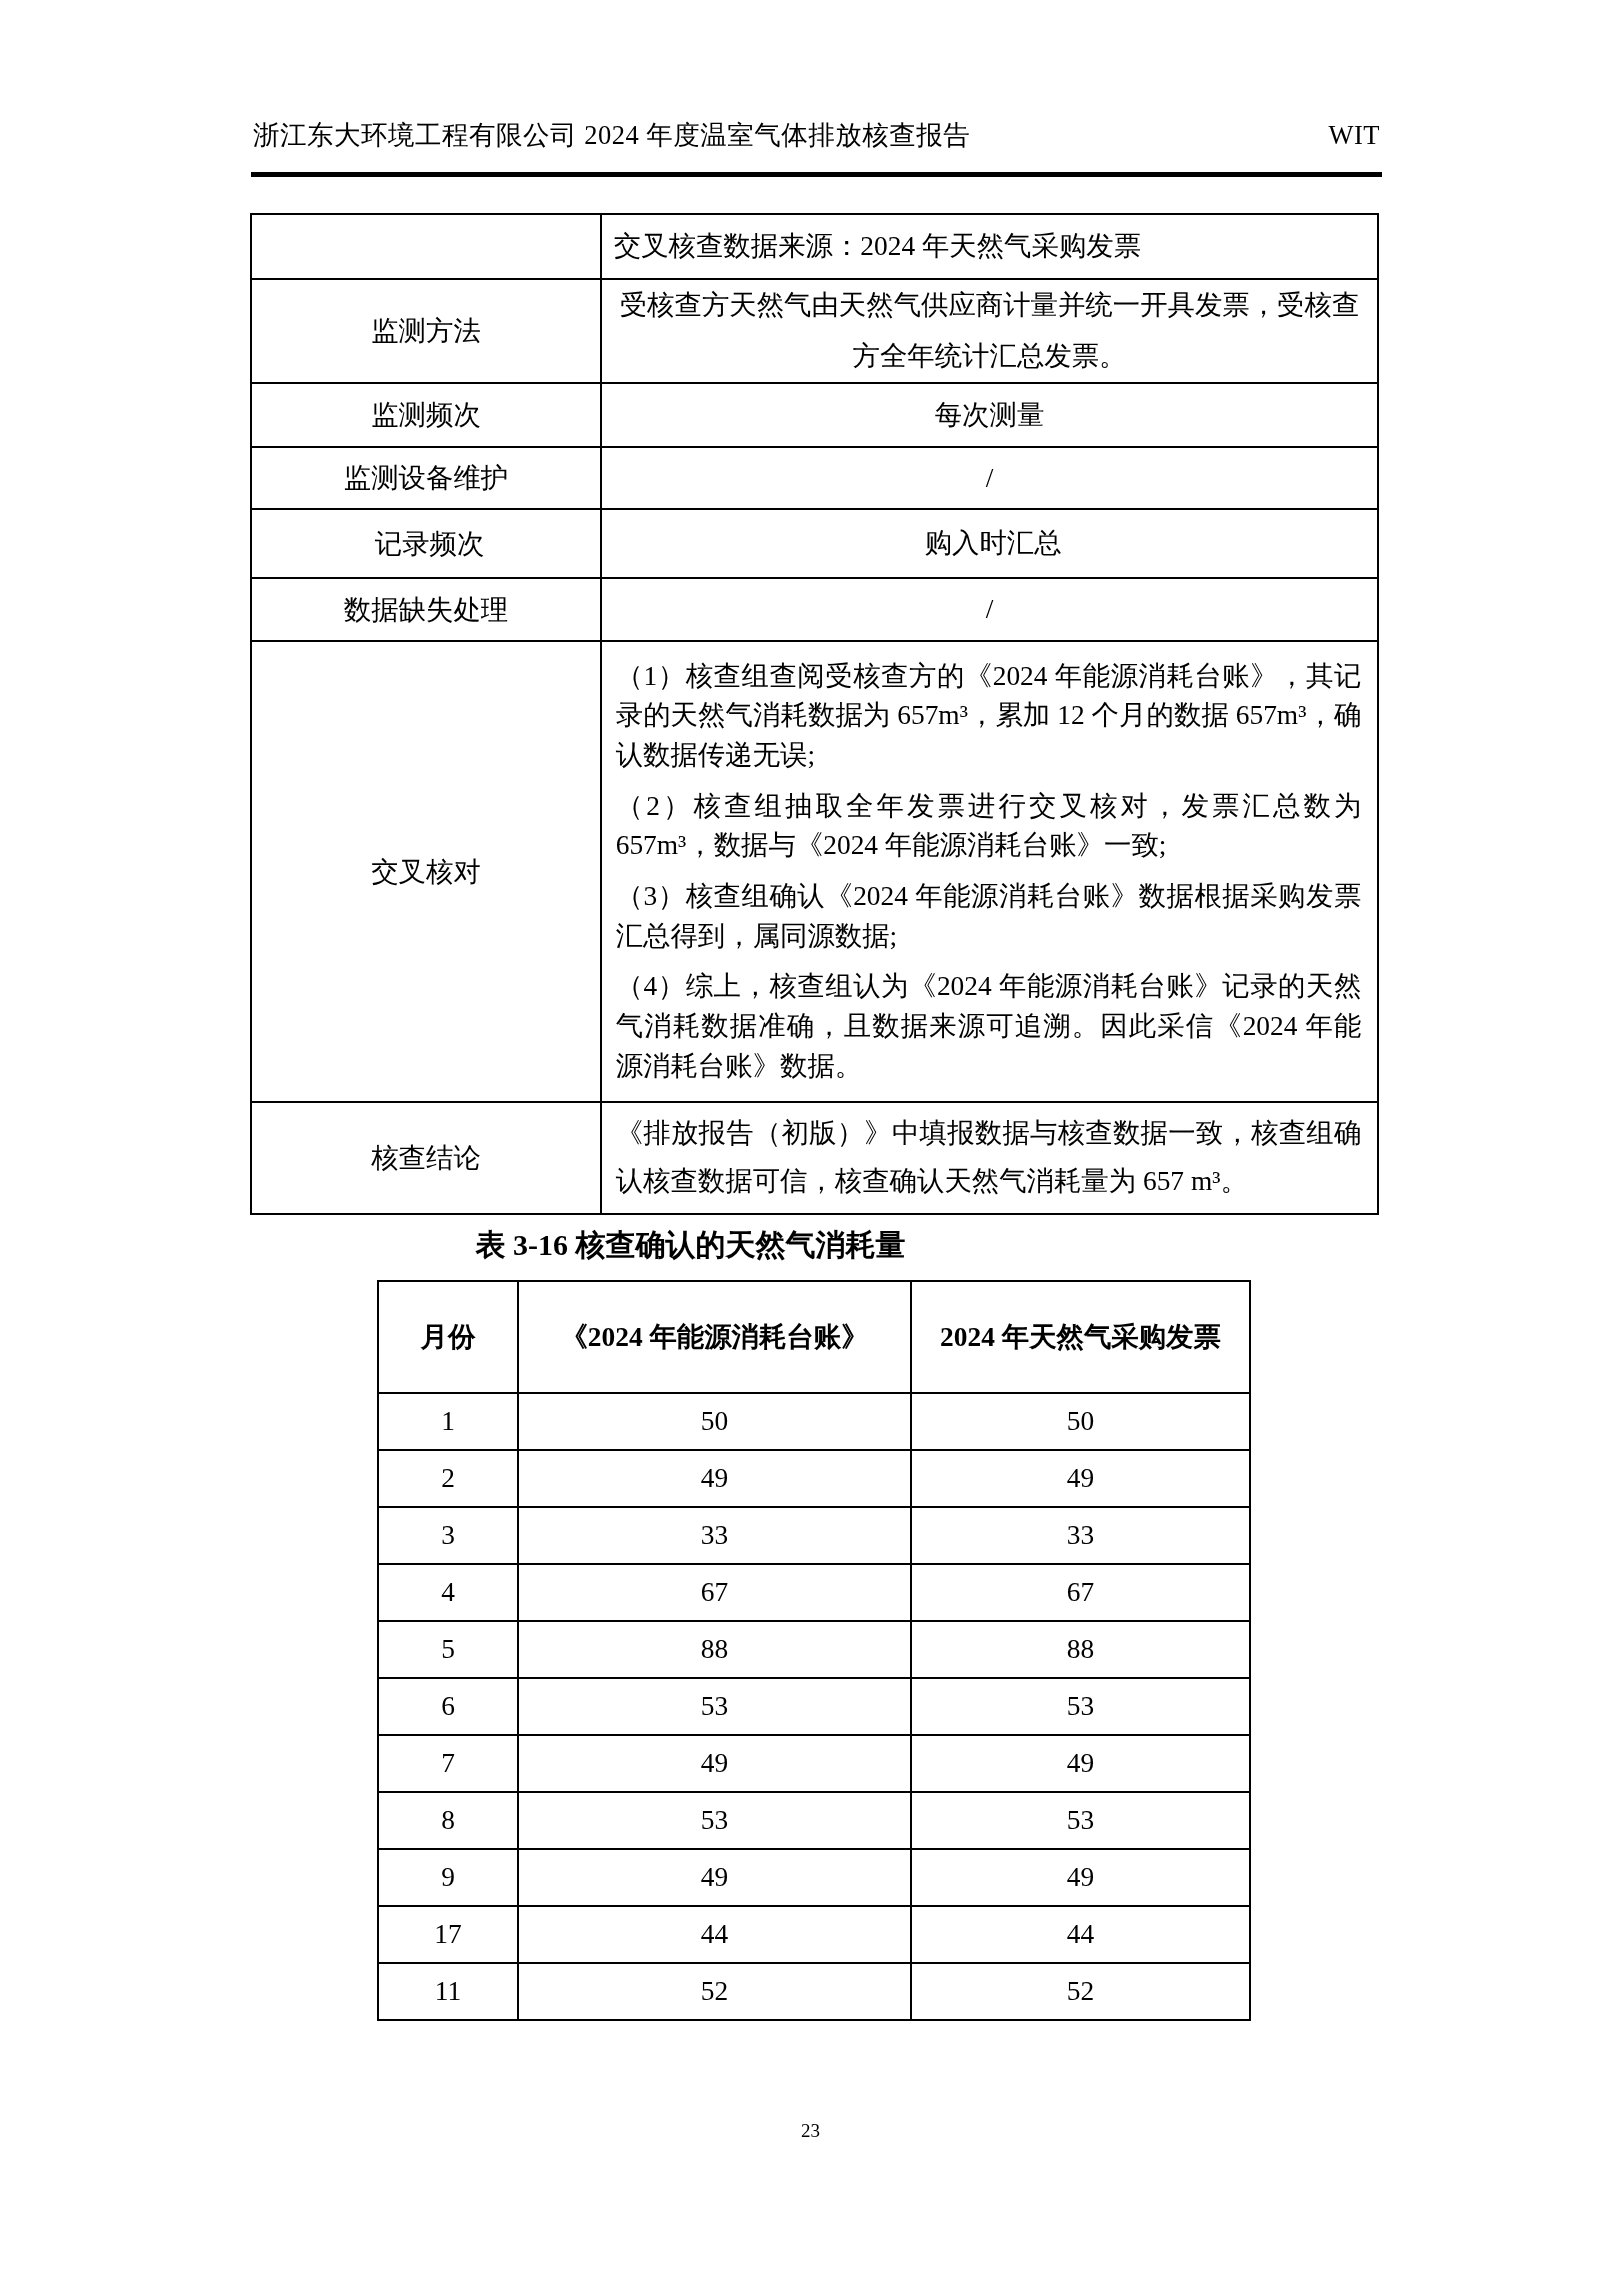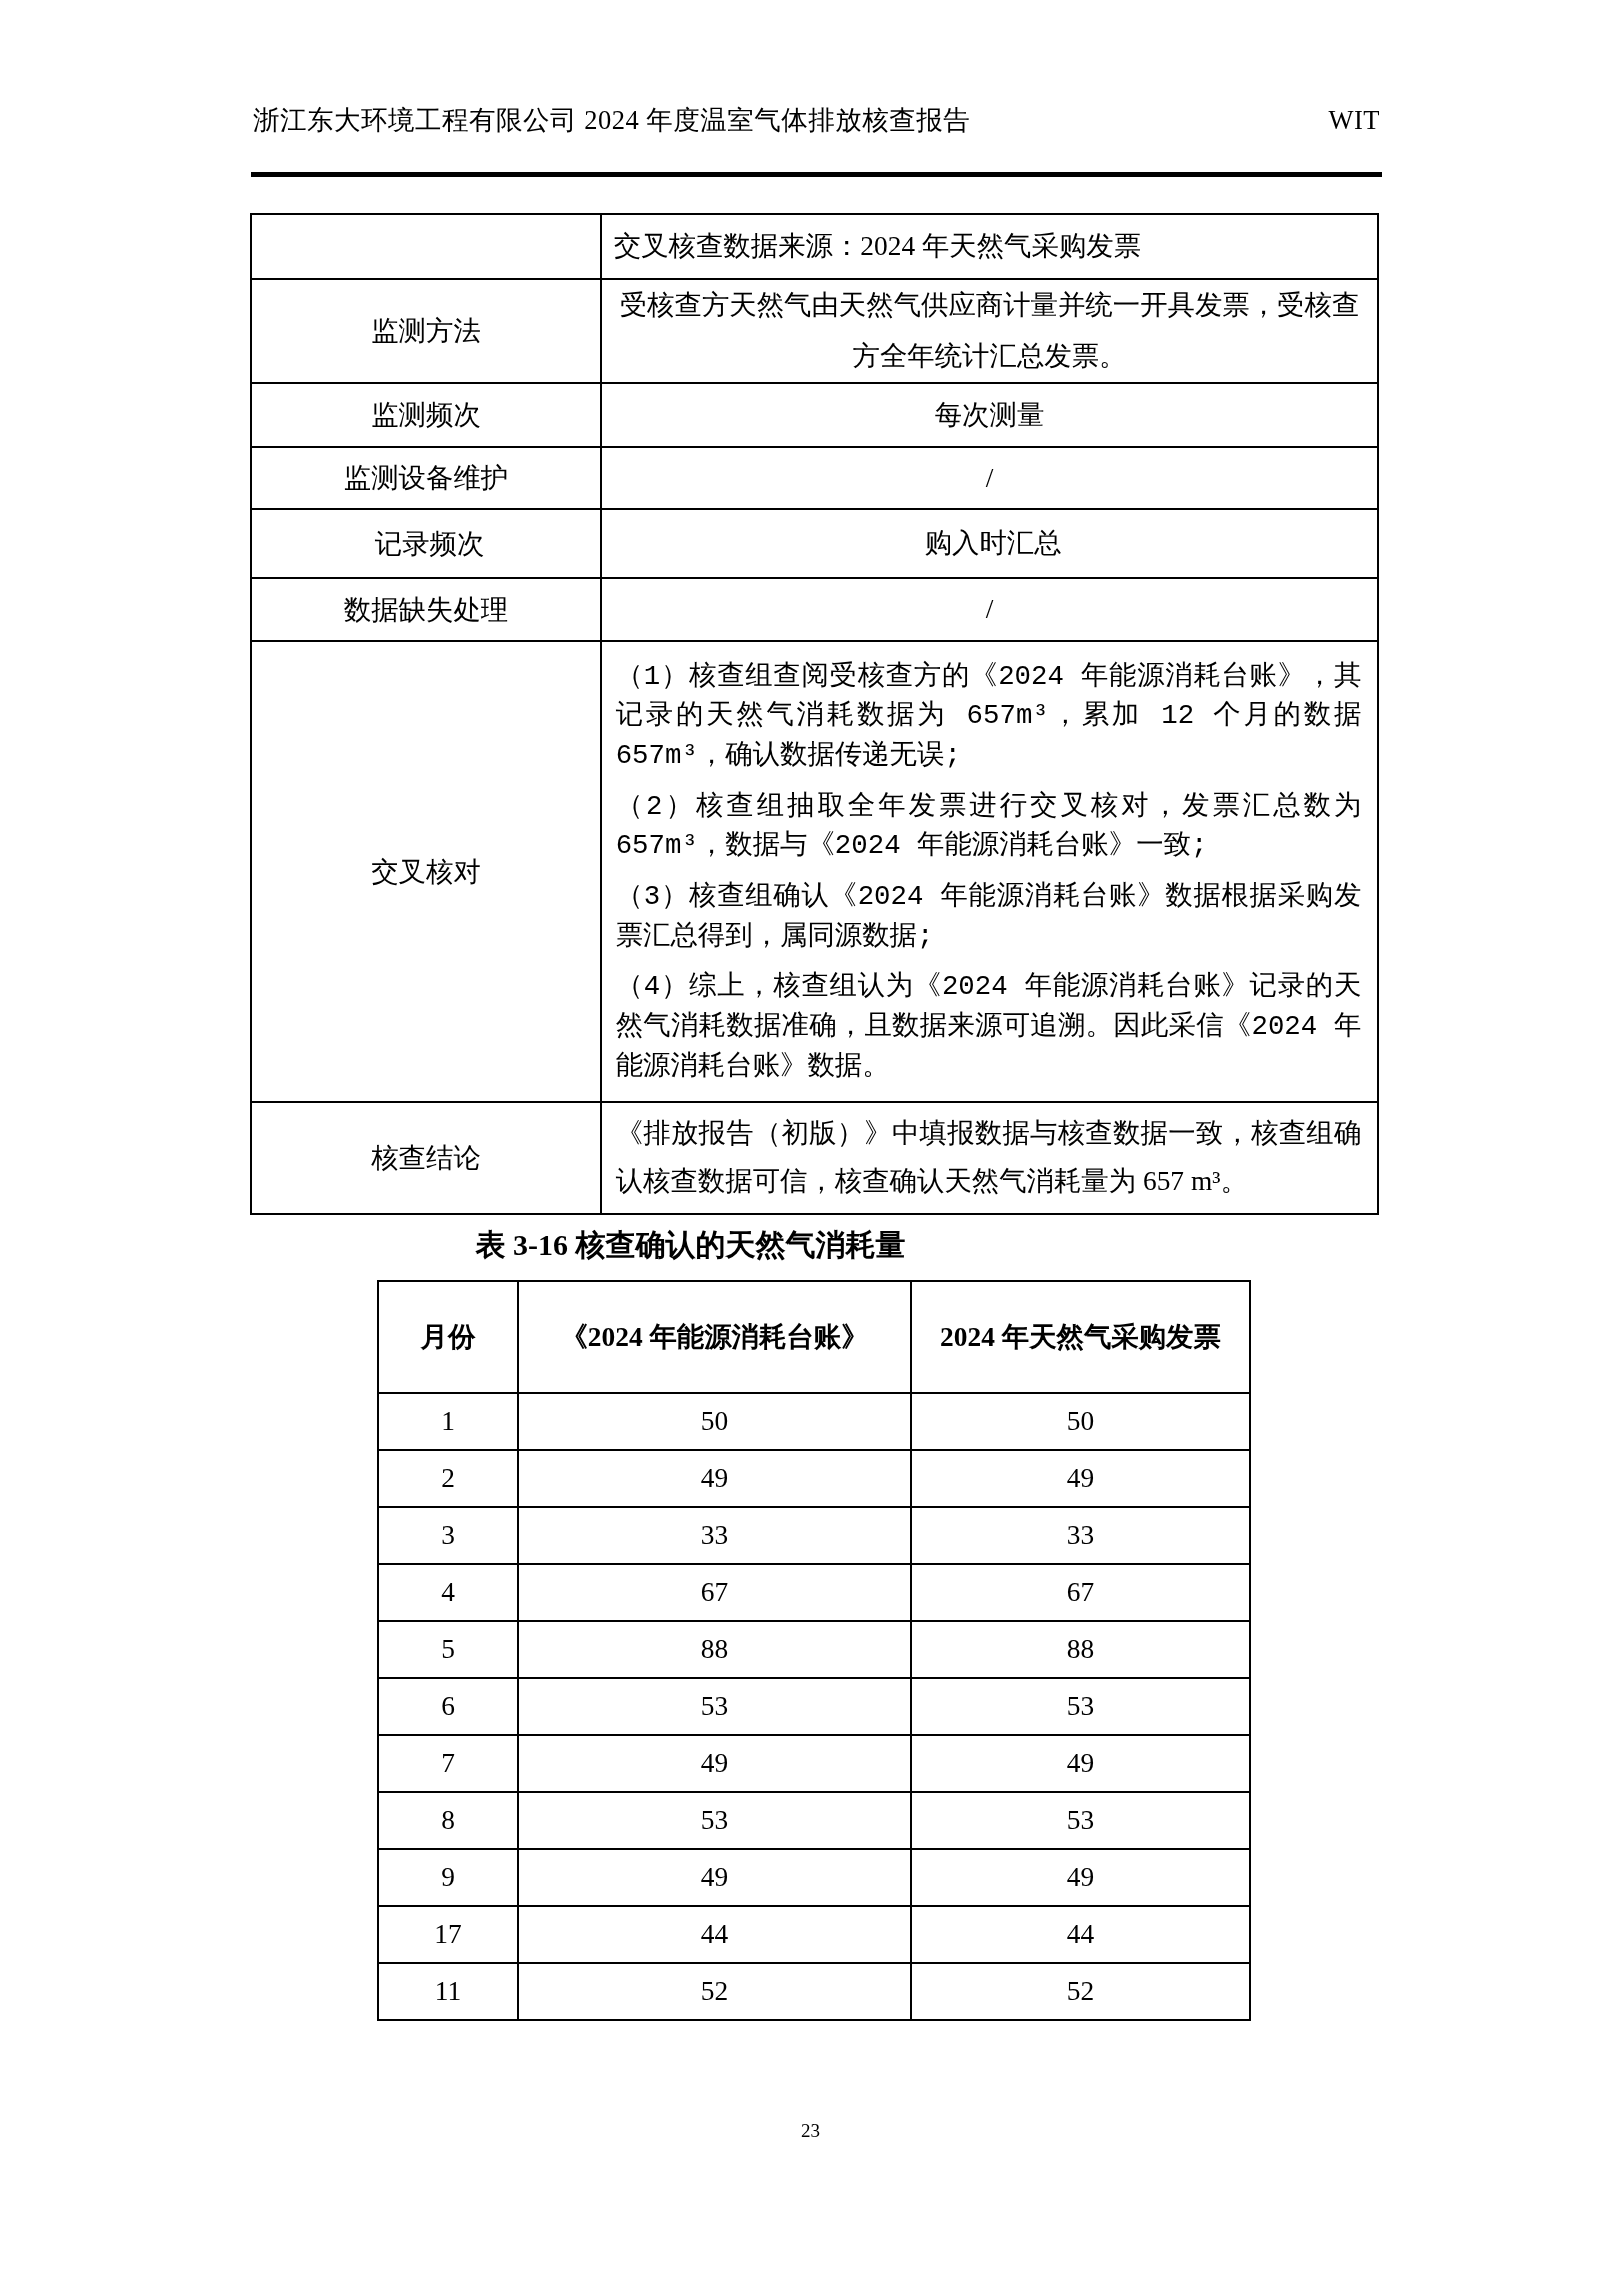--- a/index.html
+++ b/index.html
@@ -7,21 +7,21 @@
     width: 1621px; height: 2292px;
     background: #ffffff;
     color: #000000;
     font-family: "Liberation Serif", "DejaVu Serif", serif;
     position: relative;
   }
   .page { position: absolute; inset: 0; background: #fff; }
 
   
   .header-row {
-    position: absolute; left: 253px; top: 105px; width: 1127px;
+    position: absolute; left: 253px; top: 120px; width: 1127px;
     display: flex; justify-content: space-between; align-items: flex-end;
     font-size: 26.5px; line-height: 1.2; letter-spacing: 0.5px; gap: 32px;
   }
   .header-rule {
     position: absolute; left: 251px; top: 172px;
     width: 1131px; height: 4.9px; background: #000;
   }
 
   
   table { border-collapse: collapse; table-layout: fixed; }
@@ -42,21 +42,21 @@
   .table1 .r-src  td { height: 63px; }
   .table1 .r-meth td { height: 102px; }
   .table1 .r-s1 td { height: 62px; }
   .table1 .r-s2 td { height: 60px; }
   .table1 .r-s3 td { height: 67px; padding-left: 15px; }
   .table1 .r-s4 td { height: 61px; }
   .table1 .r-cross td { height: 451px; }
   .table1 .r-conc  td { height: 110px; }
   .cross-cell {
     text-align: justify; line-height: 1.45;
-    padding: 3.9px 15.7px 3.9px 13.7px; vertical-align: middle; font-family: Liberation Mono, monospace;
+    padding: 3.9px 15.7px 3.9px 13.7px; vertical-align: middle;
   }
   .cross-cell p { margin: 10.8px 0; }
   .conc-cell {
     text-align: justify; line-height: 1.75;
     padding: 0 15.7px 0 13.7px;
   }
 
   
   .table2-caption {
     position: absolute; left: 0; top: 1225px; width: 1381px;

